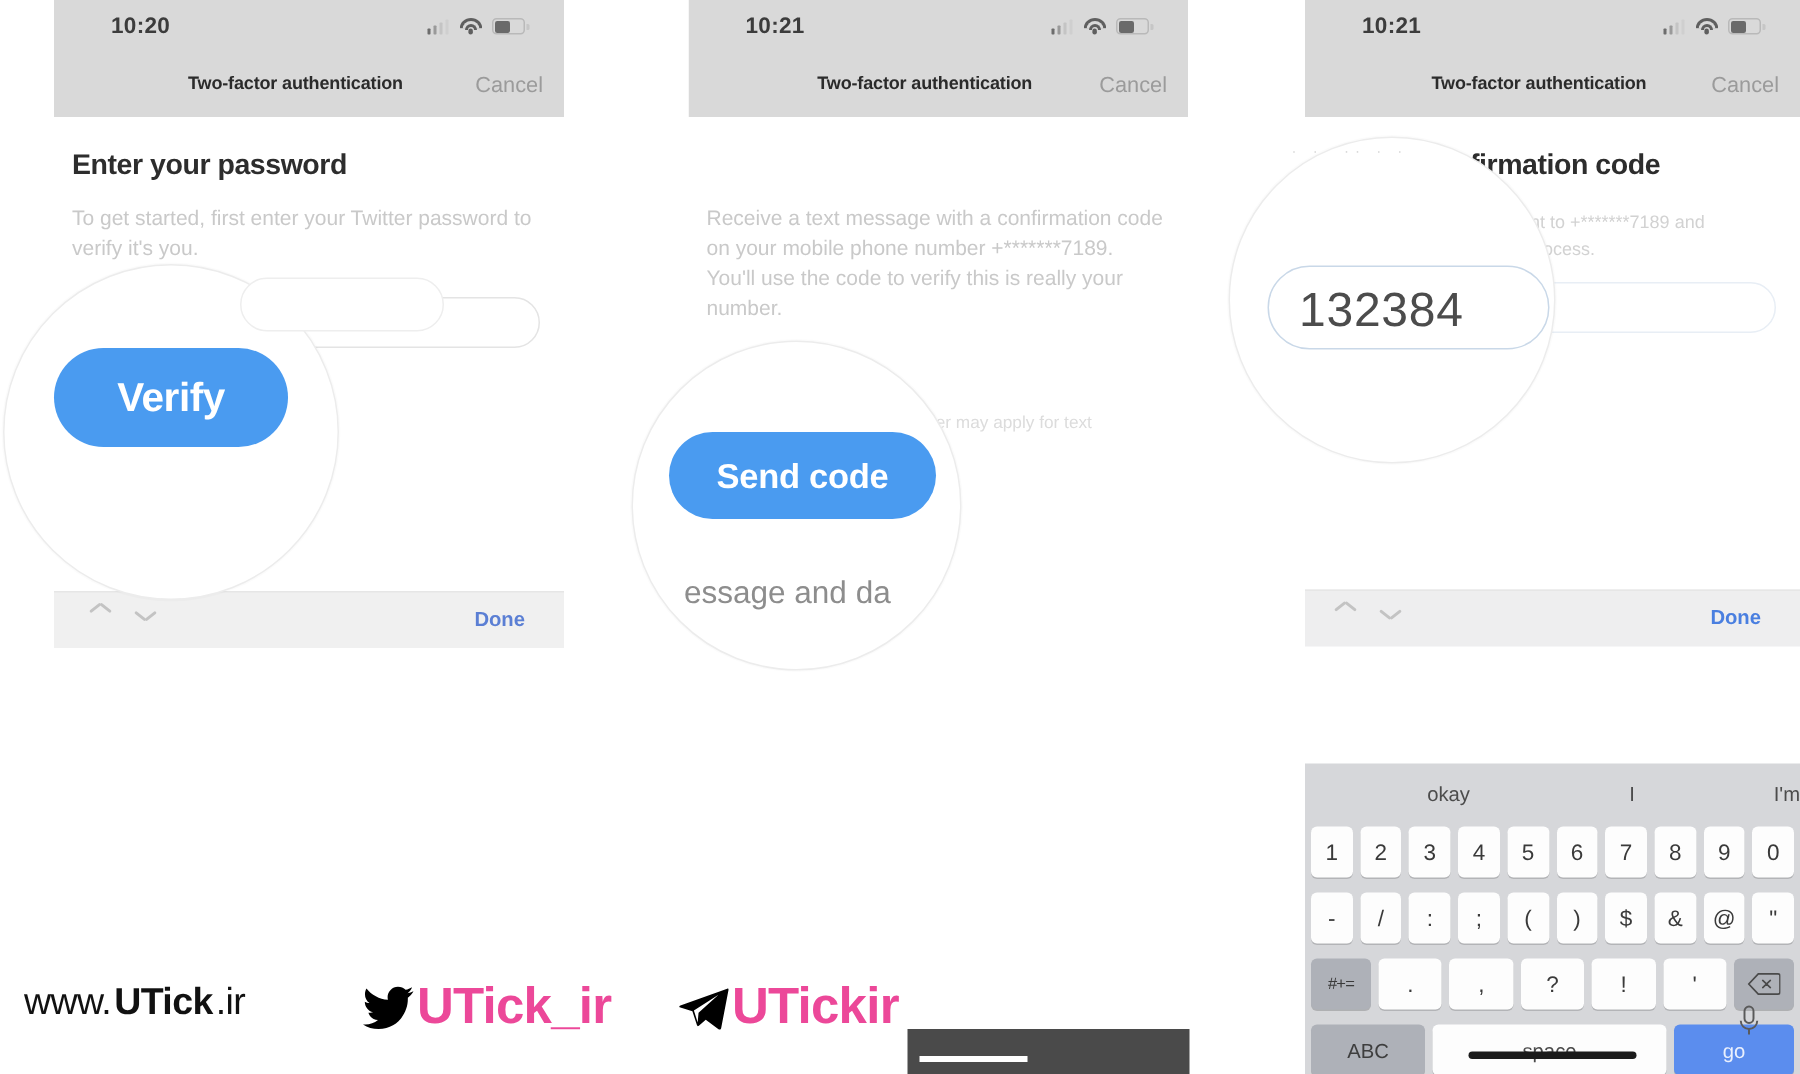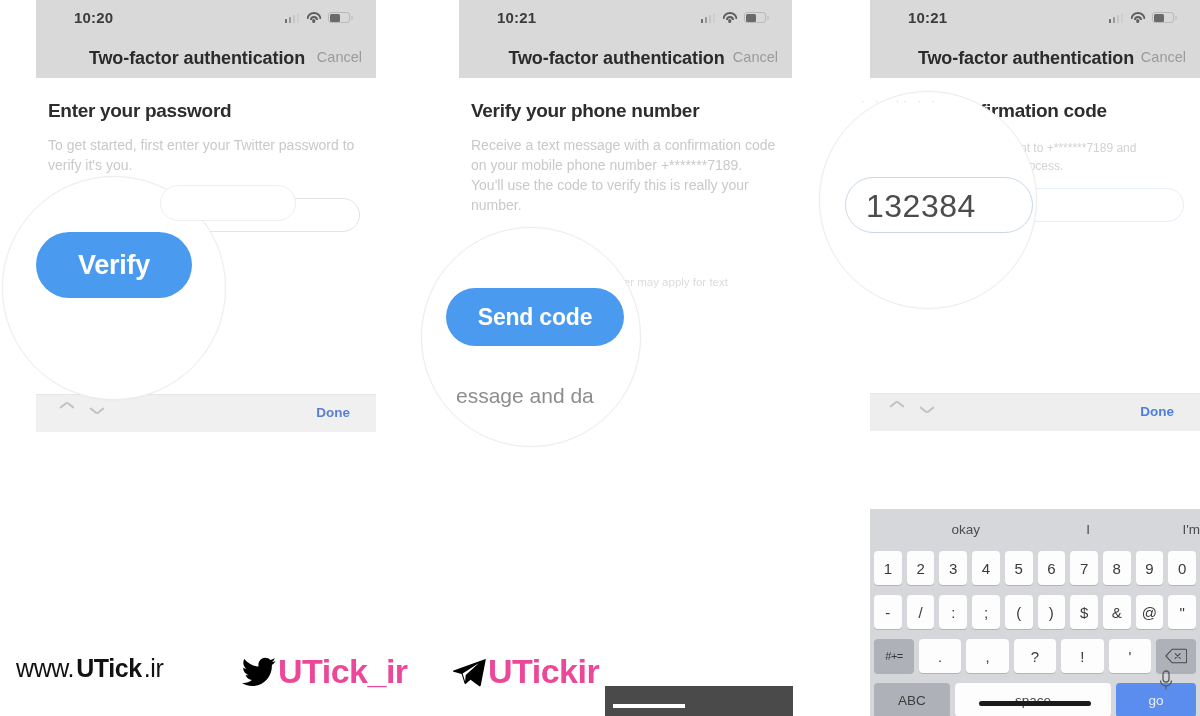--- a/index.html
+++ b/index.html
@@ -65,21 +65,21 @@
   .ic-battery .cap {
     position: absolute; right: -3px; top: 3.5px; width: 2px; height: 4px;
     background: #c6c6c6; border-radius: 0 1px 1px 0;
   }
   .ic-battery .fill {
     position: absolute; left: 1.5px; top: 1.5px; height: 8px; width: 10px;
     background: #6a6a6a; border-radius: 1.5px;
   }
   .nav-title {
     position: absolute; left: 0; right: 0; top: 12px; text-align: center;
-    font-size: 18px; font-weight: bold; color: #2b2b2b; letter-spacing: -.1px;
+    font-size: 12px; font-weight: bold; color: #2b2b2b; letter-spacing: -.1px;
     padding-right: 18px;
   }
   .nav-cancel {
     position: absolute; right: 14px; top: 13px;
     font-size: 14.5px; color: #9b9b9b;
   }
 
   
   .content { position: absolute; left: 0; right: 0; top: 78px; bottom: 0; background: #fff; }
   .h1 {
@@ -309,21 +309,20 @@
           </div>
         </div>
       </div>
 
       <div class="navbar">
         <div class="nav-title">Two-factor authentication</div>
         <div class="nav-cancel">Cancel</div>
       </div>
 
       <div class="content">
-        <div class="h1">Verify your phone number</div>
         <div class="body-copy">Receive a text message with a confirmation code on your mobile phone number +*******7189. You'll use the code to verify this is really your number.</div>
         <div class="fine-print" style="top:196px;">Standard rates from your carrier may apply for text messages.</div>
       </div>
     </div>
   </div>
 
   <div class="mag" id="mag-2"></div>
   <div class="pill-btn" id="btn-sendcode">Send code</div>
   <div id="mag2-text">essage and da</div>
 

